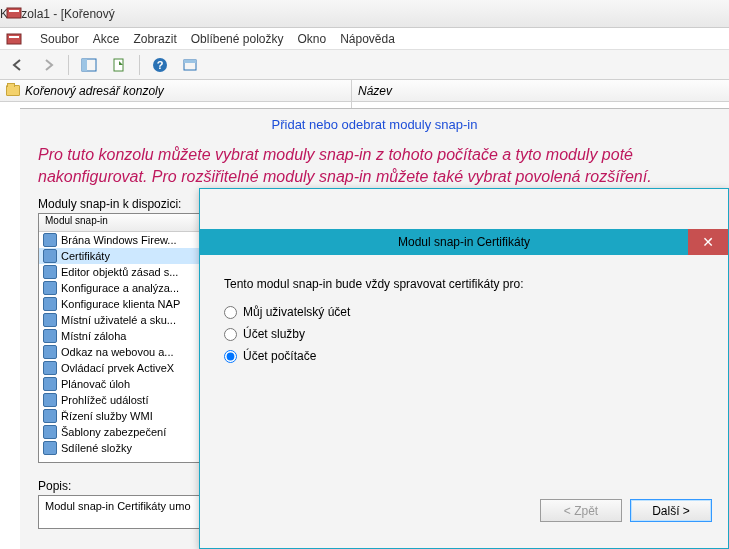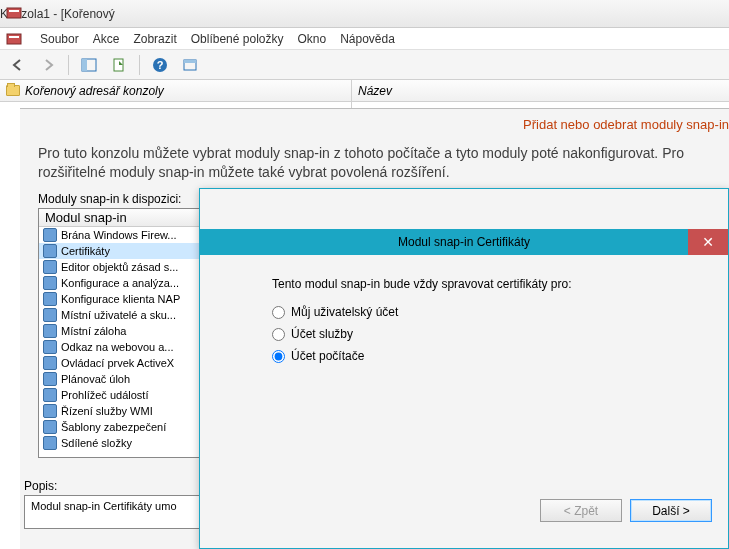--- a/index.html
+++ b/index.html
@@ -90,70 +90,71 @@
 
   
   .snapin-dialog {
     position: absolute;
     left: 20px; top: 108px;
     width: 709px; height: 441px;
     background: #f4f4f4;
     border-top: 1px solid #bdbdbd;
   }
   .snapin-dialog .dlg-title {
-    text-align: right;
+    text-align: center;
     font-size: 13px;
     padding: 8px 0 6px;
-    color: #c2410c;
+    color: #1d4ed8;
   }
   .snapin-dialog .dlg-desc {
     padding: 6px 18px 10px;
-    font-size: 14px;
-    color: #404040;
+    font-size: 16px;
+    color: #be185d;
     line-height: 1.35;
+    font-style: italic;
   }
   .snapin-list-label {
     padding: 0 18px 2px;
     font-size: 12px;
   }
   .snapin-list {
     margin: 0 0 0 18px;
     width: 172px;
     height: 250px;
     border: 1px solid #888;
     background: #fff;
     overflow: hidden;
   }
   .snapin-list .col-header {
     height: 18px;
     background: linear-gradient(#fdfdfd,#ececec);
     border-bottom: 1px solid #ccc;
     padding: 1px 6px;
-    font-size: 13px;
+    font-size: 10px;
   }
   .snapin-list .row {
     display: flex; align-items: center;
     height: 16px; padding: 0 4px;
     font-size: 11px;
     white-space: nowrap;
     overflow: hidden;
   }
   .snapin-list .row.selected {
     background: #cde8ff;
   }
   .row .ico {
     width: 14px; height: 14px; margin-right: 4px;
     background: #6aa0d8;
     border: 1px solid #3b6fa3;
     border-radius: 2px;
     flex-shrink: 0;
   }
   .desc-box {
     position: absolute;
-    left: 4px; bottom: 20px;
+    left: 18px; bottom: 20px;
     width: 172px;
   }
   .desc-box .lbl { font-size: 12px; margin-bottom: 2px; }
   .desc-box .box {
     width: 672px; height: 34px;
     border: 1px solid #888;
     background: #fff;
     padding: 4px 6px;
     font-size: 11px;
   }
@@ -180,21 +181,20 @@
     position: absolute; right: 0; top: 0;
     width: 40px; height: 26px;
     background: #c75050;
     color: #fff;
     display: flex; align-items: center; justify-content: center;
     font-size: 14px;
   }
   .cert-body {
     padding: 22px 24px;
     font-size: 12px;
-    margin-left: 48px;
   }
   .radio-group { margin-top: 10px; }
   .radio-row {
     display: flex; align-items: center;
     height: 22px;
   }
   .radio-row input { margin: 0 6px 0 0; }
   .cert-buttons {
     position: absolute;
     right: 16px; bottom: 26px;

